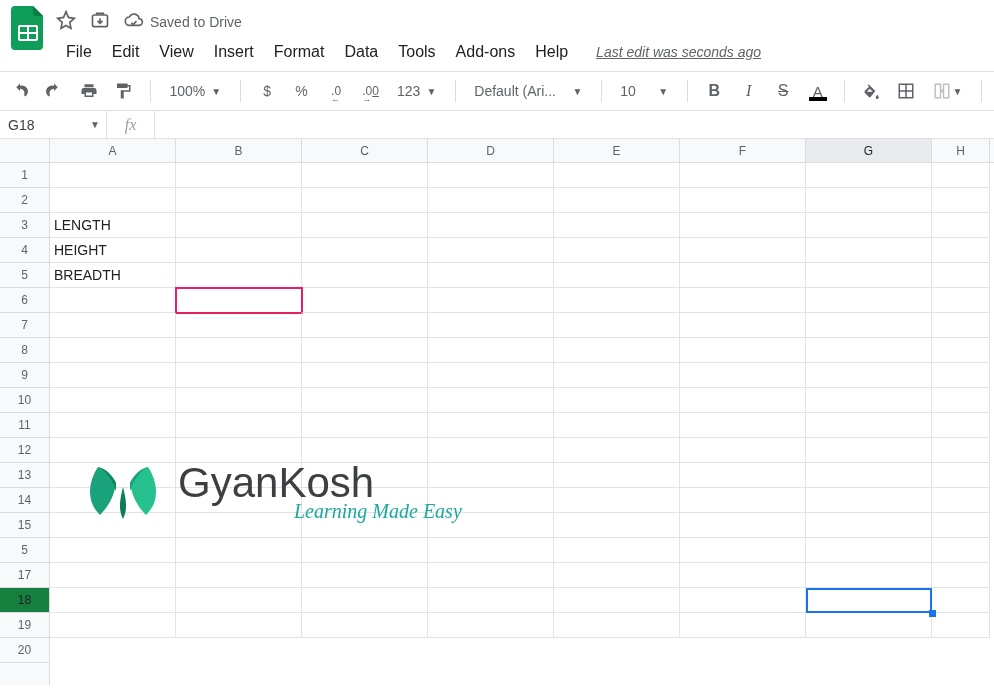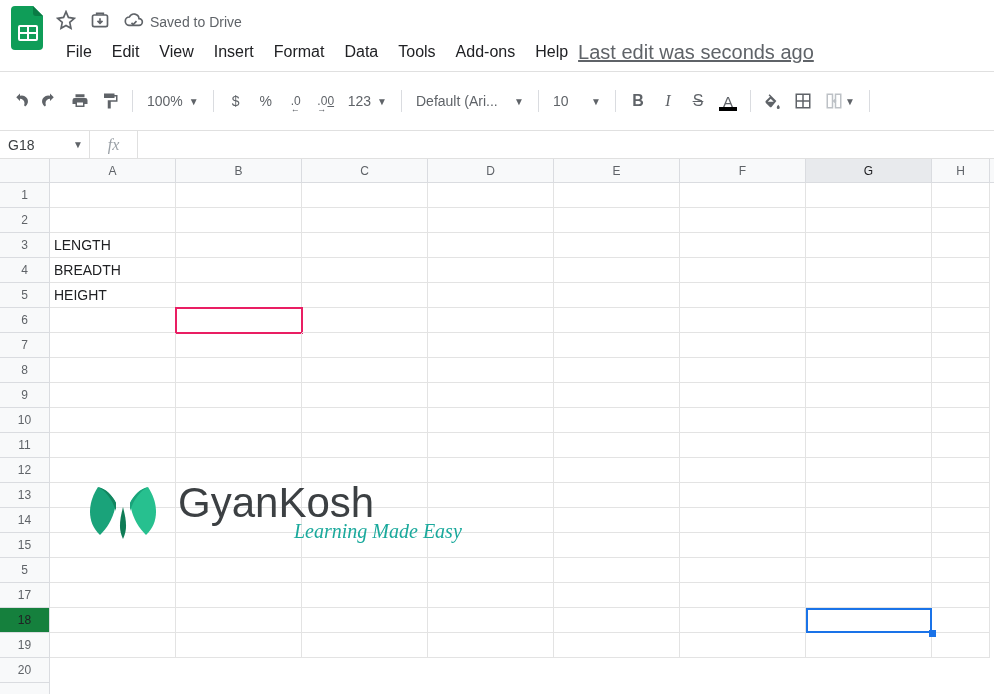--- a/index.html
+++ b/index.html
@@ -39,31 +39,32 @@
   .title-icons { display: flex; align-items: center; gap: 14px; color: #5f6368; }
   .title-icons > span, .title-icons > div { cursor: pointer; }
   .saved-wrap { display: flex; align-items: center; gap: 6px; font-size: 14px; color: #5f6368; }
   
   .menubar {
     display: flex; align-items: center; gap: 0;
     font-size: 16px; color: #202124;
     padding: 2px 0 6px 0;
   }
   .menubar .menu-item { padding: 4px 10px; cursor: pointer; }
-  .last-edit { color: #5f6368; text-decoration: underline; font-size: 20px; cursor: pointer; margin-left: 0; }
+  .last-edit { color: #5f6368; text-decoration: underline; font-size: 14px; cursor: pointer; margin-left: 18px; font-style: italic; }
 
   
   .toolbar {
     border-top: 1px solid #e0e0e0;
     border-bottom: 1px solid #e0e0e0;
-    height: 60px;
+    height: 40px;
     display: flex; align-items: center;
     padding: 0 6px;
     gap: 2px;
     color: #5f6368;
+    justify-content: space-between;
   }
   .tsep { width: 1px; height: 22px; background: #dadce0; margin: 0 6px; }
   .tbtn {
     min-width: 28px; height: 28px;
     display: inline-flex; align-items: center; justify-content: center;
     cursor: pointer; border-radius: 2px;
     font-size: 14px;
   }
   .zoom-box { display:flex; align-items:center; gap:6px; padding:0 6px; font-size:14px; cursor:pointer; }
   .font-box { display:flex; align-items:center; gap:6px; padding:0 6px; font-size:14px; cursor:pointer; width:120px; justify-content:space-between; }
@@ -72,21 +73,21 @@
 
   .text-color-wrap { position:relative; display:inline-flex; align-items:center; justify-content:center; width:28px; height:28px; cursor:pointer; }
   .text-color-wrap .underline-bar { position:absolute; bottom:4px; left:5px; right:5px; height:4px; background:#000; }
 
   
   .fx-row {
     height: 28px; border-bottom: 1px solid #e0e0e0;
     display:flex; align-items:stretch;
   }
   .name-box {
-    width: 90px; border-right: 1px solid #e0e0e0;
+    width: 107px; border-right: 1px solid #e0e0e0;
     display:flex; align-items:center; justify-content:space-between;
     padding: 0 6px 0 8px; font-size: 14px; color:#3c4043;
   }
   .fx-label {
     width: 48px; display:flex; align-items:center; justify-content:center;
     color:#9aa0a6; font-style: italic; font-family: "Times New Roman", serif;
     font-size: 16px; border-right: 1px solid #e0e0e0;
   }
   .fx-input { flex:1; padding: 0 8px; display:flex; align-items:center; }
 
@@ -358,31 +359,31 @@
         <div class="cell">LENGTH</div>
         <div class="cell"></div>
         <div class="cell"></div>
         <div class="cell"></div>
         <div class="cell"></div>
         <div class="cell"></div>
         <div class="cell"></div>
         <div class="cell last"></div>
       </div>
       <div class="row">
+        <div class="cell">HEIGHT</div>
+        <div class="cell"></div>
+        <div class="cell"></div>
+        <div class="cell"></div>
+        <div class="cell"></div>
+        <div class="cell"></div>
+        <div class="cell"></div>
+        <div class="cell last"></div>
+      </div>
+      <div class="row">
         <div class="cell">BREADTH</div>
-        <div class="cell"></div>
-        <div class="cell"></div>
-        <div class="cell"></div>
-        <div class="cell"></div>
-        <div class="cell"></div>
-        <div class="cell"></div>
-        <div class="cell last"></div>
-      </div>
-      <div class="row">
-        <div class="cell">HEIGHT</div>
         <div class="cell"></div>
         <div class="cell"></div>
         <div class="cell"></div>
         <div class="cell"></div>
         <div class="cell"></div>
         <div class="cell"></div>
         <div class="cell last"></div>
       </div>
       <div class="row">
         <div class="cell"></div>

